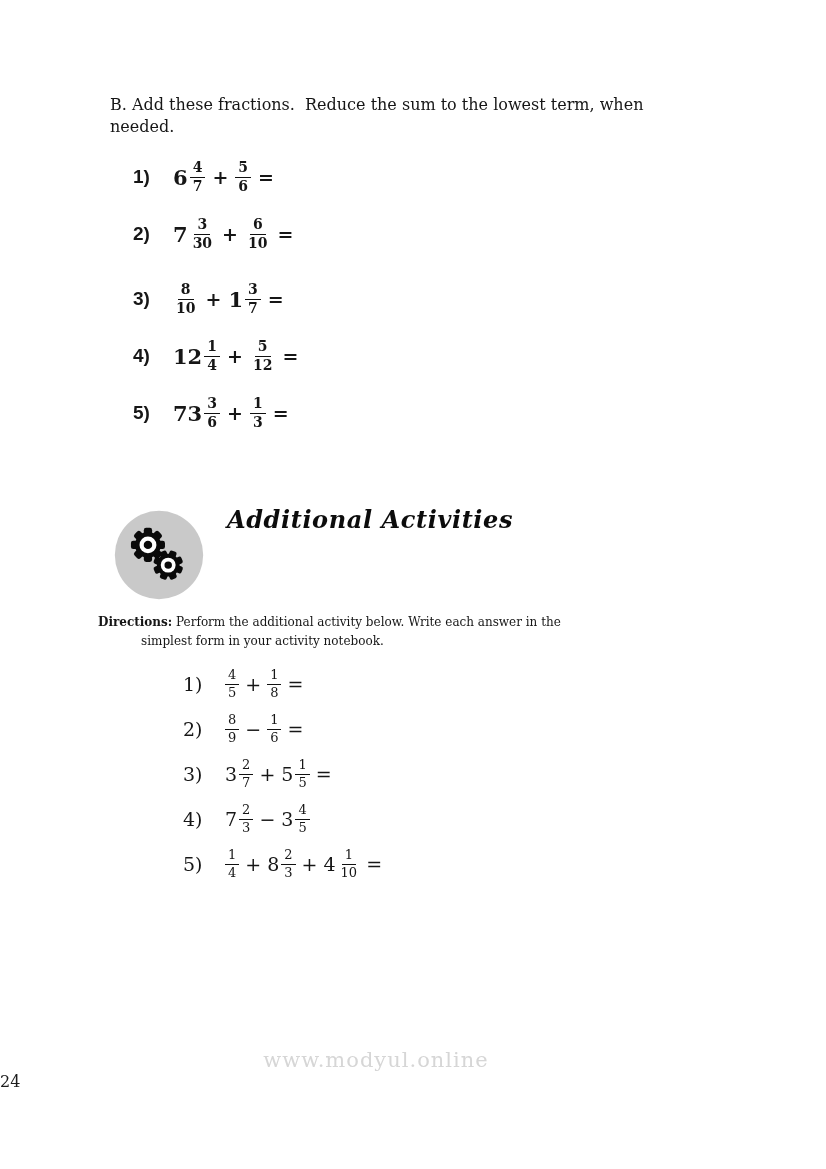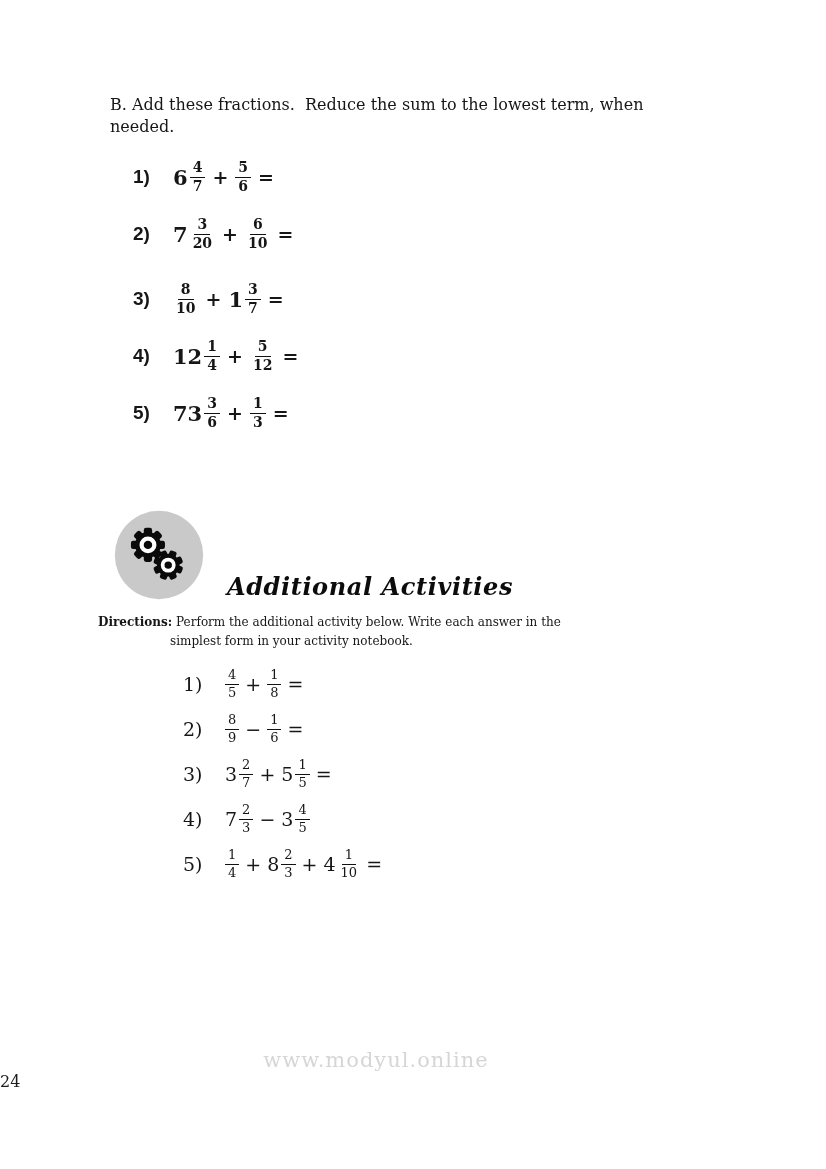--- a/index.html
+++ b/index.html
@@ -58,21 +58,21 @@
     flex-direction: column;
     align-items: center;
     line-height: 1.1;
   }
   .frac .fn { padding: 0 3px 1px; border-bottom: 1.6px solid #111; }
   .frac .fd { padding: 1px 3px 0; }
 
   
   .activities-header {
     display: flex;
-    align-items: flex-end;
+    align-items: flex-start;
     margin-top: 74px;
     margin-left: 113px;
   }
   .activities-icon { width: 92px; height: 92px; display: block; }
   .activities-title {
     margin-left: 22px;
     margin-top: -4px;
     font-size: 24px;
     font-weight: bold;
     font-style: italic;
@@ -81,21 +81,21 @@
   }
 
   
   .directions {
     margin-top: 12px;
     margin-left: 98px;
     font-size: 12px;
     line-height: 19px;
   }
   .directions .dir-label { font-weight: bold; }
-  .directions .dir-line2 { margin-left: 72px; }
+  .directions .dir-line2 { margin-left: 43px; }
 
   
   .add-problems {
     margin-top: 14px;
     margin-left: 183px;
   }
   .add-problems .prob-row {
     display: flex;
     align-items: center;
     min-height: 38px;
@@ -161,21 +161,21 @@
           <span class="op">=</span>
         </span>
       </div>
       <div class="prob-row">
         <span class="prob-label">2)</span>
         <span class="prob-expr">
           <span class="term">
             <span class="whole">7</span>
             <span class="frac">
               <span class="fn">3</span>
-              <span class="fd">20</span>
+              <span class="fd">30</span>
             </span>
           </span>
           <span class="op">+</span>
           <span class="term">
             <span class="frac">
               <span class="fn">6</span>
               <span class="fd">10</span>
             </span>
           </span>
           <span class="op">=</span>

